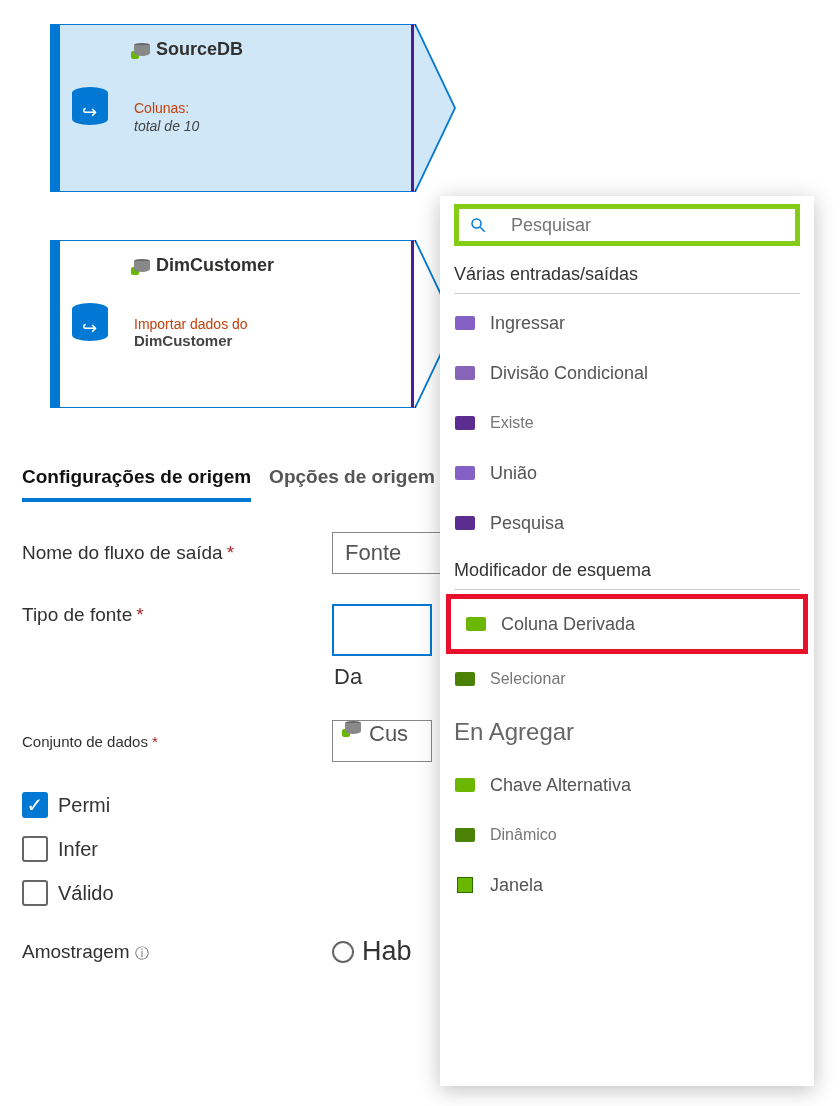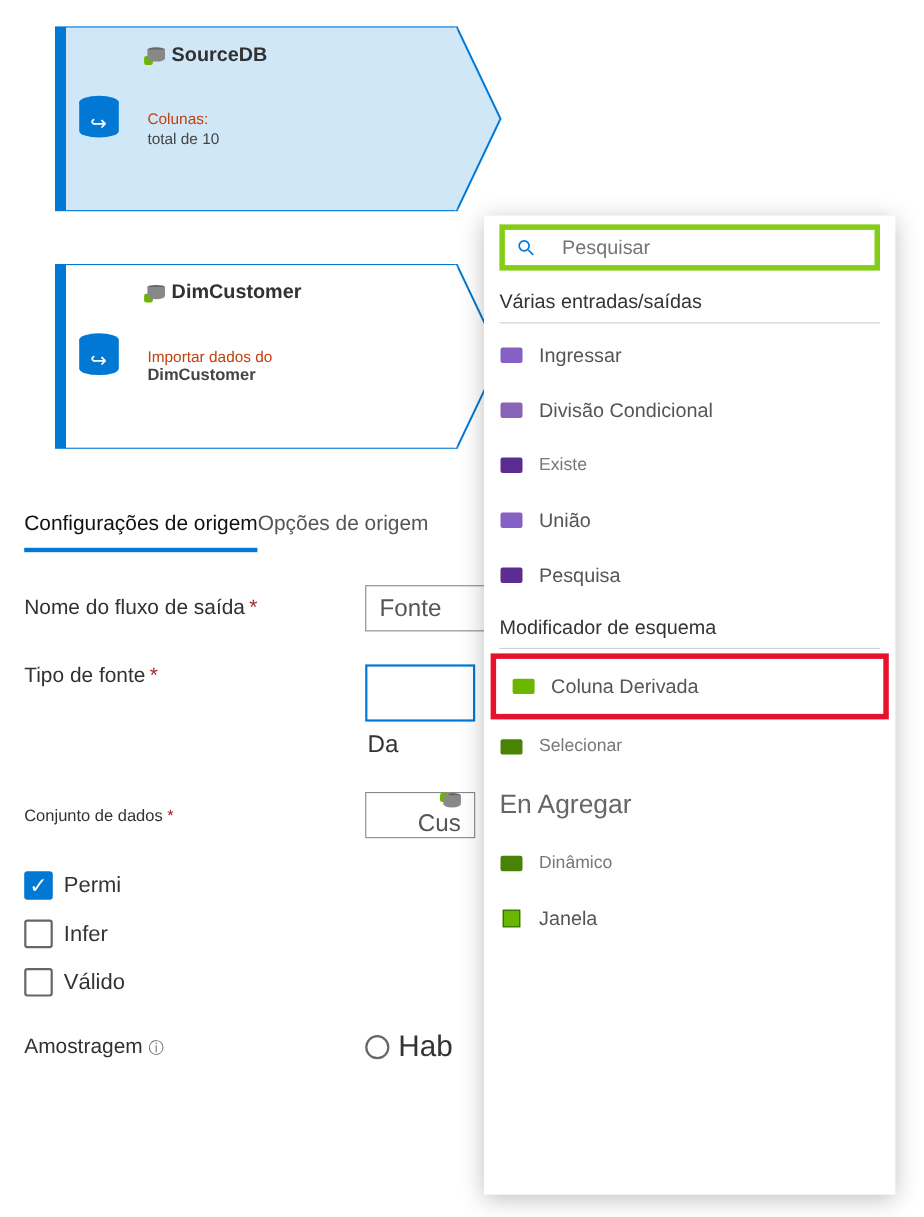--- a/index.html
+++ b/index.html
@@ -13,53 +13,53 @@
     position: relative;
   }
   .node-bar { width: 10px; background: #0078d4; }
   .node-icon-col {
     width: 60px; background: #fff; display: flex; align-items: center; justify-content: center;
     border-top: 1px solid #0078d4; border-bottom: 1px solid #0078d4;
   }
   .node.selected .node-icon-col { background: #d0e7f8; }
   .node-body {
     flex: 1; padding: 14px 14px; border-top: 1px solid #0078d4; border-bottom: 1px solid #0078d4;
-    border-right: 1px solid #4c1d95; background: #fff; position: relative;
+    border-right: 5px solid #4c1d95; background: #fff; position: relative;
   }
   .node.selected .node-body { background: #d0e7f8; }
   .node-caret {
     position: absolute; top: 0; right: -40px; width: 0; height: 0;
     border-top: 84px solid transparent; border-bottom: 84px solid transparent;
     border-left: 40px solid #0078d4;
   }
   .node-caret-inner {
     position: absolute; top: 0; right: -38px; width: 0; height: 0;
     border-top: 84px solid transparent; border-bottom: 84px solid transparent;
     border-left: 40px solid #fff;
   }
   .node.selected .node-caret-inner { border-left-color: #d0e7f8; }
   .node-title { display: flex; align-items: center; gap: 6px; font-weight: 600; font-size: 18px; }
   .node-sub { margin-top: 40px; }
   .node-sub-label { font-size: 14px; color: #c2410c; }
-  .node-sub-val { font-size: 14px; color: #444; margin-top: 2px; }
+  .node-sub-val { font-size: 14px; color: #444; margin-top: 2px; font-style: italic; }
   .node-sub-val2 { font-size: 15px; color: #444; font-weight: 600; }
 
   
   .db-icon { width: 36px; height: 42px; position: relative; }
   .db-top { width: 36px; height: 12px; background: #0078d4; border-radius: 50%; position: absolute; top: 0; }
   .db-body { width: 36px; height: 32px; background: #0078d4; position: absolute; top: 6px; border-radius: 0 0 18px 18px / 0 0 6px 6px; }
   .db-arrow { position: absolute; top: 14px; left: 10px; color: #fff; font-size: 18px; }
 
   .small-db { display: inline-block; width: 16px; height: 14px; position: relative; }
   .small-db::before { content:""; position:absolute; top:0; left:0; width:16px; height:4px; background:#666; border-radius:50%; }
   .small-db::after { content:""; position:absolute; top:2px; left:0; width:16px; height:11px; background:#888; border-radius:0 0 8px 8px/0 0 3px 3px; }
   .small-db .g { position:absolute; bottom:-2px; left:-3px; width:8px; height:8px; background:#6bb700; border-radius:2px; }
 
   
-  .tabs-row { display:flex; border-bottom: 0; margin-top: 10px; padding: 0 22px; }
+  .tabs-row { display:flex; gap: 18px; border-bottom: 0; margin-top: 10px; padding: 0 22px; font-weight: bold; }
   .tab { font-size: 19px; color:#555; padding: 10px 0; cursor:pointer; }
   .tab.active { color:#111; border-bottom: 4px solid #0078d4; }
   .form { padding: 30px 22px 10px 22px; }
   .frow { display:flex; align-items:center; margin-bottom: 30px; gap: 10px; }
   .flabel { width: 300px; font-size: 19px; color:#323130; }
   .flabel.sm { font-size: 15px; }
   .req { color:#a4262c; margin-left:4px; }
   .finput {
     height: 42px; border:1px solid #8a8886; padding: 0 12px; font-size: 22px; color:#555; min-width: 100px;
   }
@@ -193,21 +193,21 @@
     <div>
       <div class="fdrop"></div>
       <div class="form-extra">Da</div>
     </div>
   </div>
 
   <div class="frow">
     <div class="flabel sm">
       <span>Conjunto de dados</span><span class="req">*</span>
     </div>
-    <div class="finput" style="display:flex;align-items:flex-end;gap:8px;flex-direction:column;">
+    <div class="finput" style="display:flex;align-items:flex-start;gap:8px;">
       <span class="small-db">
           <span class="g"></span>
         </span>
       <span>Cus</span>
     </div>
   </div>
 
   <div class="frow" style="align-items:flex-start;">
     <div class="opt-col">
       <div class="opt-item">
@@ -295,20 +295,26 @@
 
   <div class="menu-item muted">
     <span class="mi-icon">
         <span class="ic ic-green2"></span>
       </span>
     <span>Selecionar</span>
   </div>
   <div class="menu-item big">
     <span>En Agregar</span>
   </div>
+  <div class="menu-item">
+    <span class="mi-icon">
+        <span class="ic ic-green"></span>
+      </span>
+    <span>Chave Alternativa</span>
+  </div>
   <div class="menu-item muted">
     <span class="mi-icon">
         <span class="ic ic-green2"></span>
       </span>
     <span>Dinâmico</span>
   </div>
   <div class="menu-item">
     <span class="mi-icon">
         <span class="ic-greenbox"></span>
       </span>

